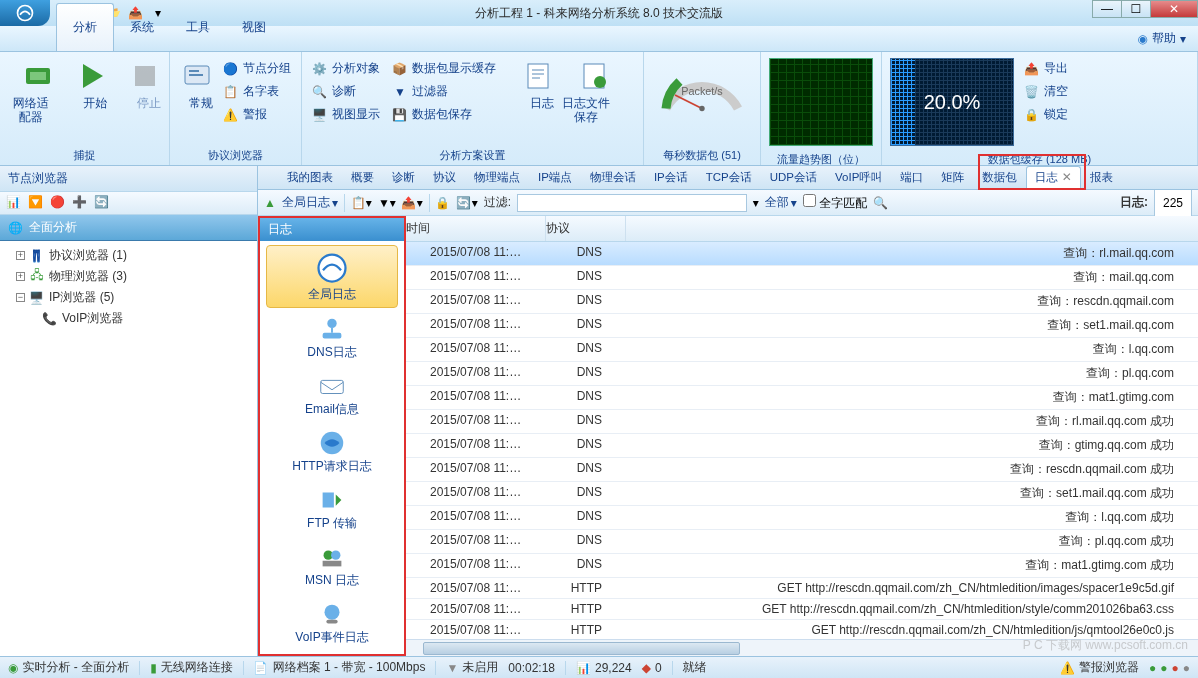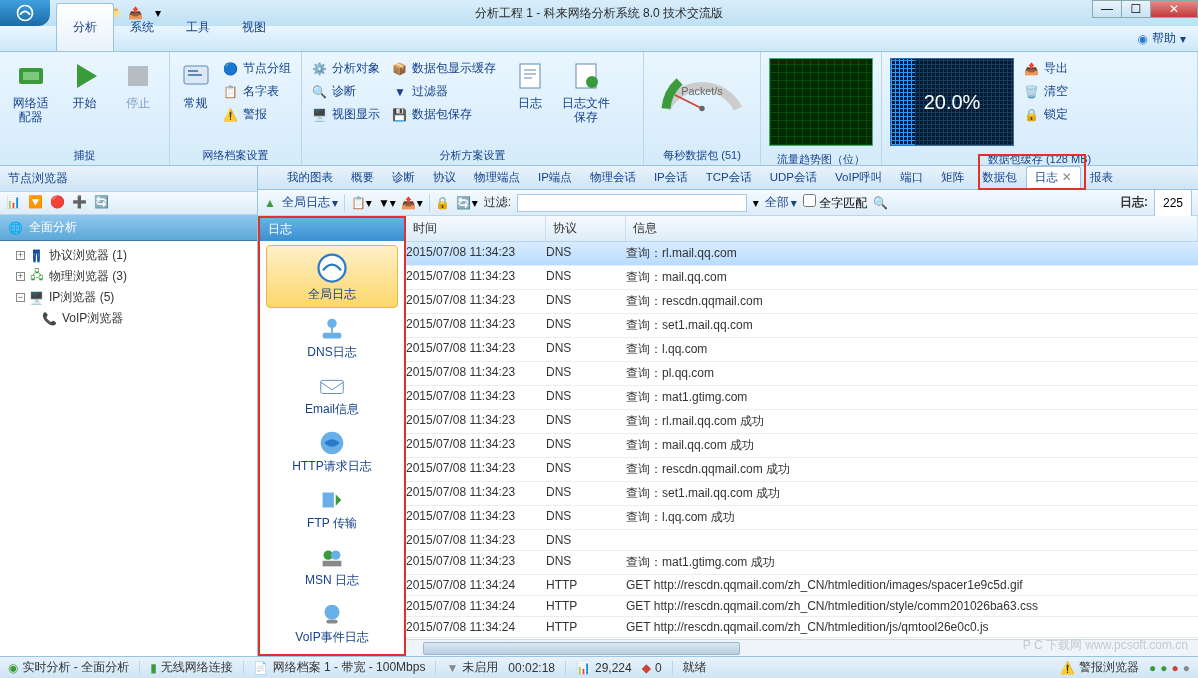--- a/index.html
+++ b/index.html
@@ -20,21 +20,21 @@
 .menubar { height: 26px; background: linear-gradient(#eaf6ff,#cde7f8); display: flex; align-items: flex-end; padding-left: 56px; border-bottom: 1px solid #9bc3e0; position: relative; }
 .menubar .tab { padding: 15px 16px; color: #15428b; cursor: pointer; }
 .menubar .tab.active { background: linear-gradient(#fff,#e8f2fb); border: 1px solid #9bc3e0; border-bottom: none; border-radius: 3px 3px 0 0; }
 .menubar .help { position: absolute; right: 12px; bottom: 4px; color: #15428b; display: flex; align-items: center; gap: 4px; }
 
 
 .ribbon { height: 114px; background: linear-gradient(#eaf6ff,#d5ebfa); border-bottom: 1px solid #9bc3e0; display: flex; }
 .rgroup { border-right: 1px solid #b8d7ec; display: flex; flex-direction: column; padding: 2px 4px 0; }
 .rgroup .body { flex: 1; display: flex; align-items: flex-start; gap: 4px; padding: 2px; }
 .rgroup .label { text-align: center; color: #15428b; font-size: 11px; padding: 2px 0; }
-.bigbtn { display: flex; flex-direction: column; align-items: center; justify-content: center; width: 52px; padding: 4px 2px; cursor: pointer; }
+.bigbtn { display: flex; flex-direction: column; align-items: flex-end; justify-content: center; width: 52px; padding: 4px 2px; cursor: pointer; }
 .bigbtn .ico { width: 32px; height: 32px; margin-bottom: 4px; display: flex; align-items: center; justify-content: center; }
 .bigbtn span { color: #15428b; text-align: center; line-height: 1.2; }
 .smallcol { display: flex; flex-direction: column; gap: 2px; padding-top: 2px; }
 .smallbtn { display: flex; align-items: center; gap: 4px; padding: 2px 4px; cursor: pointer; color: #15428b; white-space: nowrap; }
 .smallbtn .ico { width: 16px; height: 16px; display: inline-flex; align-items: center; justify-content: center; }
 .gauge-box { width: 104px; height: 88px; display: flex; flex-direction: column; align-items: center; }
 .gauge { width: 90px; height: 60px; position: relative; }
 .gauge svg { width: 100%; height: 100%; }
 .chart-box { width: 104px; height: 88px; background: #002b00; border: 1px solid #4a7; margin: 2px; position: relative; }
 .chart-grid { position: absolute; inset: 0; background-image: repeating-linear-gradient(0deg,#0a4d0a 0 1px,transparent 1px 8px), repeating-linear-gradient(90deg,#0a4d0a 0 1px,transparent 1px 8px); }
@@ -74,25 +74,25 @@
 .log-cat { width: 148px; border: 2px solid #e03030; border-left-width: 2px; display: flex; flex-direction: column; background: #fff; }
 .log-cat-hdr { background: linear-gradient(#66b3e8,#3a8fcf); color: #fff; padding: 3px 8px; }
 .log-cat-list { flex: 1; overflow: auto; display: flex; flex-direction: column; align-items: center; padding: 4px 0; gap: 2px; }
 .cat-item { width: 100%; display: flex; flex-direction: column; align-items: center; padding: 4px; color: #15428b; cursor: pointer; }
 .cat-item.sel { background: linear-gradient(#fff0c8,#fcd76a); border: 1px solid #e6b845; border-radius: 4px; margin: 0 6px; width: calc(100% - 12px); }
 .cat-item .cico { width: 40px; height: 30px; display: flex; align-items: center; justify-content: center; }
 .cat-item.sel .cico { width: 48px; height: 36px; }
 
 .log-table { flex: 1; display: flex; flex-direction: column; min-width: 0; }
 .log-table-hdr { display: flex; background: linear-gradient(#f5faff,#dcecf8); border-bottom: 1px solid #b8d7ec; }
-.log-table-hdr div { padding: 4px 7px; border-right: 1px solid #cde0ef; color: #333; }
+.log-table-hdr div { padding: 4px 0; border-right: 1px solid #cde0ef; color: #333; }
 .log-rows { flex: 1; overflow: auto; }
 .row { display: flex; border-bottom: 1px solid #e8eef5; cursor: default; }
 .row.sel { background: linear-gradient(#d9ecff,#b8dcff); }
-.row div { padding: 3px 0; white-space: nowrap; overflow: hidden; text-overflow: ellipsis; color: #333; }
+.row div { padding: 3px 24px; white-space: nowrap; overflow: hidden; text-overflow: ellipsis; color: #333; text-align: right; }
 .col-time { width: 140px; flex-shrink: 0; }
 .col-proto { width: 80px; flex-shrink: 0; }
 .col-info { flex: 1; }
 .hscroll { height: 17px; background: #eef4fa; border-top: 1px solid #cde; position: relative; }
 .hscroll .thumb { position: absolute; left: 17px; top: 2px; height: 13px; width: 40%; background: linear-gradient(#dce8f2,#b8cfe2); border: 1px solid #9bb8d0; border-radius: 2px; }
 
 
 .statusbar { height: 22px; background: linear-gradient(#e8f2fb,#cfe5f5); border-top: 1px solid #9bc3e0; display: flex; align-items: center; gap: 10px; padding: 0 8px; color: #333; font-size: 11px; }
 .statusbar .seg { display: flex; align-items: center; gap: 4px; }
 .statusbar .sep2 { width: 1px; height: 14px; background: #b8d7ec; }
@@ -188,21 +188,21 @@
         <div class="smallbtn">
             <span class="ico">📋</span>
             <span>名字表</span>
           </div>
         <div class="smallbtn">
             <span class="ico">⚠️</span>
             <span>警报</span>
           </div>
       </div>
     </div>
-    <div class="label">网络档案设置</div>
+    <div class="label">协议浏览器</div>
   </div>
   <div class="rgroup" style="width:342px">
     <div class="body">
       <div class="smallcol">
         <div class="smallbtn">
             <span class="ico">⚙️</span>
             <span>分析对象</span>
           </div>
         <div class="smallbtn">
             <span class="ico">🔍</span>
@@ -442,21 +442,20 @@
               </div>
               <span>VoIP事件日志</span>
             </div>
             <div style="color: rgb(21, 66, 139); padding: 4px;">▾</div>
           </div>
       </div>
       <div class="log-table">
         <div class="log-table-hdr">
           <div class="col-time">时间</div>
           <div class="col-proto">协议</div>
-          <div class="col-info">信息</div>
         </div>
         <div class="log-rows" id="logrows">
             <div class="row sel">
               <div class="col-time">2015/07/08 11:34:23</div>
               <div class="col-proto">DNS</div>
               <div class="col-info">查询：rl.mail.qq.com</div>
             </div>
             <div class="row">
               <div class="col-time">2015/07/08 11:34:23</div>
               <div class="col-proto">DNS</div>
@@ -488,40 +487,41 @@
               <div class="col-info">查询：mat1.gtimg.com</div>
             </div>
             <div class="row">
               <div class="col-time">2015/07/08 11:34:23</div>
               <div class="col-proto">DNS</div>
               <div class="col-info">查询：rl.mail.qq.com 成功</div>
             </div>
             <div class="row">
               <div class="col-time">2015/07/08 11:34:23</div>
               <div class="col-proto">DNS</div>
-              <div class="col-info">查询：mail.qq.com 成功</div>
+              <div class="col-info">查询：gtimg.qq.com 成功</div>
             </div>
             <div class="row">
               <div class="col-time">2015/07/08 11:34:23</div>
               <div class="col-proto">DNS</div>
               <div class="col-info">查询：rescdn.qqmail.com 成功</div>
             </div>
             <div class="row">
               <div class="col-time">2015/07/08 11:34:23</div>
               <div class="col-proto">DNS</div>
               <div class="col-info">查询：set1.mail.qq.com 成功</div>
             </div>
             <div class="row">
               <div class="col-time">2015/07/08 11:34:23</div>
               <div class="col-proto">DNS</div>
               <div class="col-info">查询：l.qq.com 成功</div>
             </div>
             <div class="row">
               <div class="col-time">2015/07/08 11:34:23</div>
               <div class="col-proto">DNS</div>
+              <div class="col-info">查询：pl.qq.com 成功</div>
             </div>
             <div class="row">
               <div class="col-time">2015/07/08 11:34:23</div>
               <div class="col-proto">DNS</div>
               <div class="col-info">查询：mat1.gtimg.com 成功</div>
             </div>
             <div class="row">
               <div class="col-time">2015/07/08 11:34:24</div>
               <div class="col-proto">HTTP</div>
               <div class="col-info">GET http://rescdn.qqmail.com/zh_CN/htmledition/images/spacer1e9c5d.gif</div>

